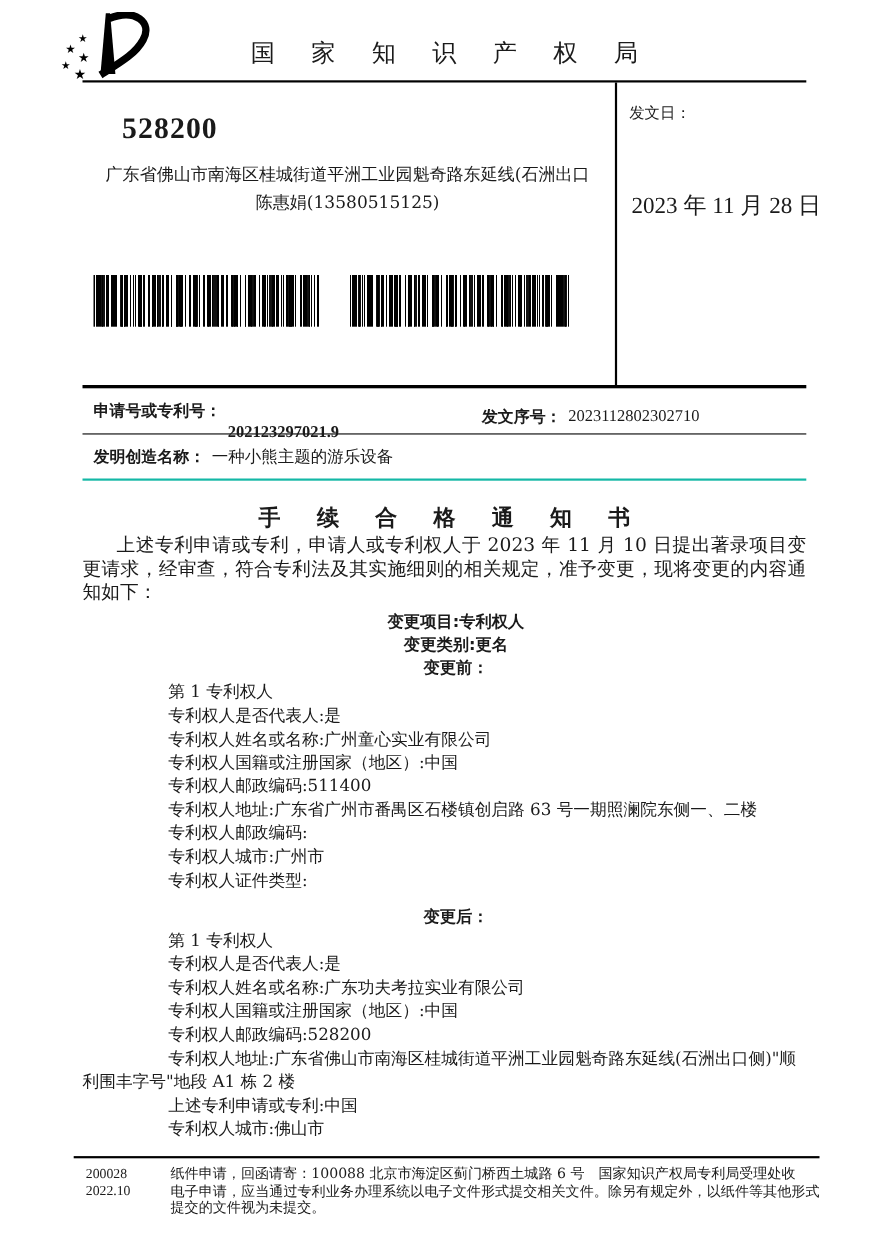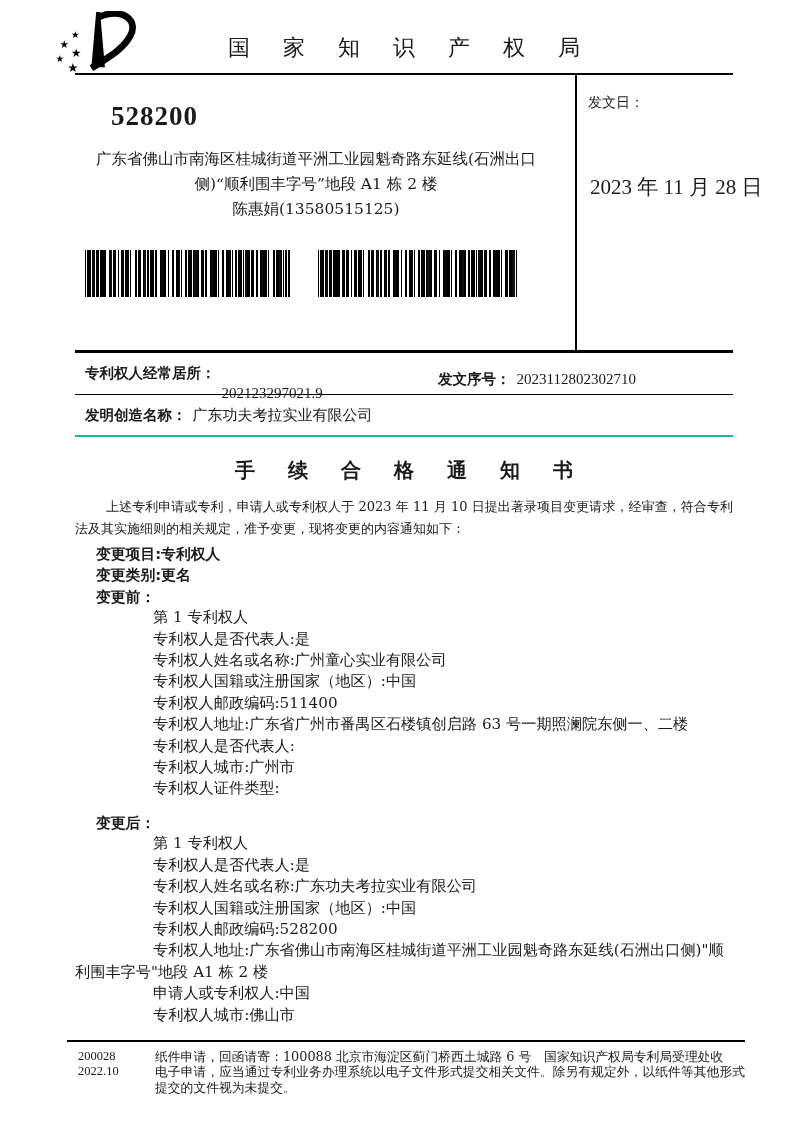--- a/index.html
+++ b/index.html
@@ -20,50 +20,50 @@
   
   .addr-section {
     position:relative; margin:0 67px 0 75px; height:280px;
     border-top:2px solid #000; border-bottom:3px solid #000;
   }
   .postcode { position:absolute; left:36px; top:26px; font-size:27px; font-weight:bold;
     font-family:"Liberation Serif", serif; letter-spacing:1px; }
   .mail-address { position:absolute; left:0; top:72px; width:482px; text-align:center;
     font-size:15.5px; line-height:25px; }
   .issue-box { position:absolute; left:484px; top:0; width:174px; height:100%;
-    border-left:2px solid #000;margin-left:16px; }
+    border-left:2px solid #000; }
   .issue-label { position:absolute; left:11px; top:19px; font-size:14px; }
   .issue-date { position:absolute; left:13px; top:98px; font-size:21px; white-space:nowrap;
     font-family:"Liberation Serif", serif; }
   .barcode { position:absolute; top:175px; height:47px;
     background-image:
       repeating-linear-gradient(90deg,#000 0px,#000 1.5px,transparent 1.5px,transparent 3px,#000 3px,#000 6.5px,transparent 6.5px,transparent 8px,#000 8px,#000 9px,transparent 9px,transparent 12.5px),
       repeating-linear-gradient(90deg,transparent 0px,transparent 2px,#000 2px,#000 3px,transparent 3px,transparent 7px,#111 7px,#111 10px,transparent 10px,transparent 11px,#000 11px,#000 12px,transparent 12px,transparent 17px);
   }
   .barcode-1 { left:10px; width:205px; }
   .barcode-2 { left:243px; width:200px; }
   
   .fields { margin:0 67px 0 75px; }
   .frow { position:relative; display:flex; align-items:center; padding-left:10px; }
   .frow-1 { height:42px; border-bottom:1px solid #000; }
   .frow-2 { height:41px; border-bottom:1px solid #000; }
   .frow-3 { height:42px; border-bottom:2px solid #14b8a6; }
   .flabel { font-weight:bold; font-size:14.5px; font-family:"DejaVu Sans", sans-serif; white-space:nowrap; }
   .fvalue { font-size:15px; margin-left:6px; font-family:"Liberation Serif", serif; white-space:nowrap; }
   .fvalue.cjk { font-family:"DejaVu Serif", serif; }
-  .fvalue.bold { font-weight:normal;margin-top:40px; }
+  .fvalue.bold { font-weight:bold;margin-top:40px; }
   .serial-group { position:absolute; left:363px; top:6px; height:100%; display:flex; align-items:center; }
   
   .doc-title { margin:20px 67px 0 75px; text-align:center; font-size:20px; font-weight:600;
     letter-spacing:13px; text-indent:13px; }
-  .body-para { margin:12px 67px 0 75px; font-size:13px; line-height:21.5px;
+  .body-para { margin:2px 67px 0 75px; font-size:17px; line-height:21.5px;
     text-indent:31px; text-align:justify; }
   .change-list { margin:4px 67px 0 75px; font-size:15.2px; line-height:21.4px; }
   .bold-line { padding-left:21px; font-weight:bold; font-size:14.8px;
-    font-family:"DejaVu Sans", sans-serif; }
+    font-family:"DejaVu Sans", sans-serif;text-align:center; }
   .sub-line { padding-left:78px; }
   .sub-line.wrap-full { padding-left:0; text-indent:78px; }
   .after-label { margin-top:12px; }
   
   .page-footer { margin:14px 55px 0 67px; border-top:2.5px solid #000;
     display:flex; padding-top:7px; }
   .codes { width:88px; padding-left:11px; font-size:12.5px; line-height:15px;
     font-family:"Liberation Serif", serif; }
   .notes { flex:1; font-size:12.8px; line-height:15.5px; text-align:justify; }
 </style>
@@ -82,70 +82,69 @@
       <text x="2" y="53" font-size="10">★</text>
       <text x="14" y="63" font-size="13">★</text>
     </svg>
     <div class="org-title">国 家 知 识 产 权 局</div>
   </div>
 
   <div class="addr-section">
     <div class="postcode">528200</div>
     <div class="mail-address">
       <div>广东省佛山市南海区桂城街道平洲工业园魁奇路东延线(石洲出口</div>
-      <div>侧)“顺利围丰字号”地段 A1 栋 2 楼</div>
       <div>陈惠娟(13580515125)</div>
     </div>
     <div class="issue-box">
       <div class="issue-label">发文日：</div>
       <div class="issue-date">2023 年 11 月 28 日</div>
     </div>
     <div class="barcode barcode-1"></div>
     <div class="barcode barcode-2"></div>
   </div>
 
   <div class="fields">
     <div class="frow frow-1">
-      <span class="flabel">专利权人经常居所：</span>
+      <span class="flabel">申请号或专利号：</span>
       <span class="fvalue bold">202123297021.9</span>
       <span class="serial-group">
         <span class="flabel">发文序号：</span>
         <span class="fvalue">2023112802302710</span>
       </span>
     </div>
     <div class="frow frow-3">
       <span class="flabel">发明创造名称：</span>
-      <span class="fvalue cjk">广东功夫考拉实业有限公司</span>
+      <span class="fvalue cjk">一种小熊主题的游乐设备</span>
     </div>
   </div>
 
   <div class="doc-title">手 续 合 格 通 知 书</div>
   <p class="body-para">上述专利申请或专利，申请人或专利权人于 2023 年 11 月 10 日提出著录项目变更请求，经审查，符合专利法及其实施细则的相关规定，准予变更，现将变更的内容通知如下：</p>
 
   <div class="change-list">
     <div class="bold-line">变更项目:专利权人</div>
     <div class="bold-line">变更类别:更名</div>
     <div class="bold-line">变更前：</div>
     <div class="sub-line">第 1 专利权人</div>
     <div class="sub-line">专利权人是否代表人:是</div>
     <div class="sub-line">专利权人姓名或名称:广州童心实业有限公司</div>
     <div class="sub-line">专利权人国籍或注册国家（地区）:中国</div>
     <div class="sub-line">专利权人邮政编码:511400</div>
     <div class="sub-line">专利权人地址:广东省广州市番禺区石楼镇创启路 63 号一期照澜院东侧一、二楼</div>
-    <div class="sub-line">专利权人是否代表人:</div>
+    <div class="sub-line">专利权人邮政编码:</div>
     <div class="sub-line">专利权人城市:广州市</div>
     <div class="sub-line">专利权人证件类型:</div>
     <div class="bold-line after-label">变更后：</div>
     <div class="sub-line">第 1 专利权人</div>
     <div class="sub-line">专利权人是否代表人:是</div>
     <div class="sub-line">专利权人姓名或名称:广东功夫考拉实业有限公司</div>
     <div class="sub-line">专利权人国籍或注册国家（地区）:中国</div>
     <div class="sub-line">专利权人邮政编码:528200</div>
     <div class="sub-line wrap-full">专利权人地址:广东省佛山市南海区桂城街道平洲工业园魁奇路东延线(石洲出口侧)"顺利围丰字号"地段 A1 栋 2 楼</div>
-    <div class="sub-line">申请人或专利权人:中国</div>
+    <div class="sub-line">上述专利申请或专利:中国</div>
     <div class="sub-line">专利权人城市:佛山市</div>
   </div>
 
   <div class="page-footer">
     <div class="codes">
       <div>200028</div>
       <div>2022.10</div>
     </div>
     <div class="notes">
       <div>纸件申请，回函请寄：100088 北京市海淀区蓟门桥西土城路 6 号　国家知识产权局专利局受理处收</div>

